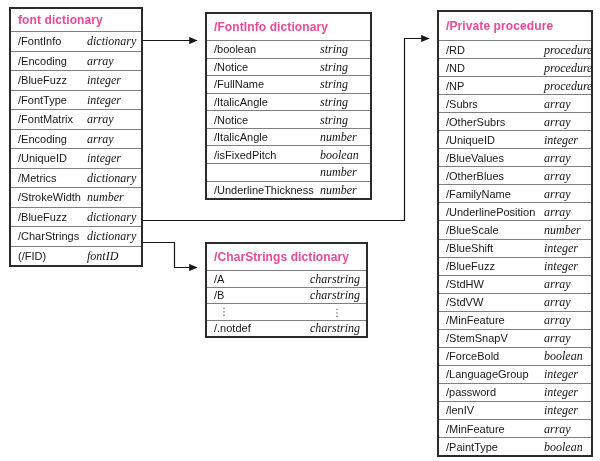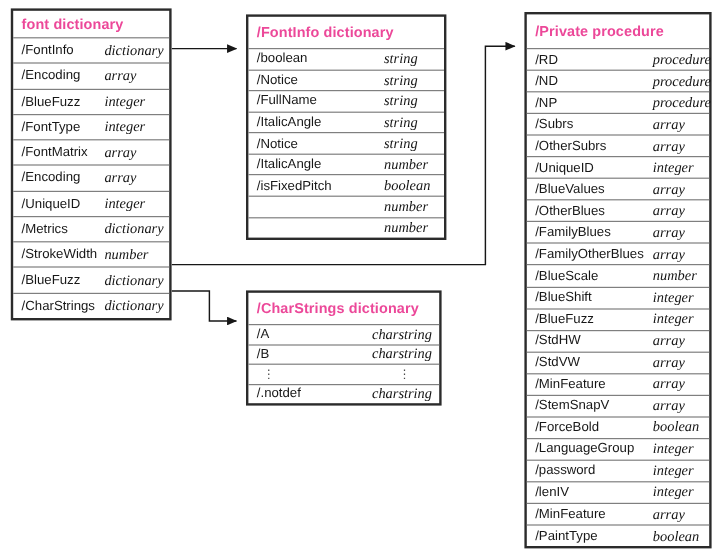--- a/index.html
+++ b/index.html
@@ -102,20 +102,24 @@
           <span class="t">number</span>
         </div>
         <div class="row">
           <span class="k">/BlueFuzz</span>
           <span class="t">dictionary</span>
         </div>
         <div class="row">
           <span class="k">/CharStrings</span>
           <span class="t">dictionary</span>
         </div>
+        <div class="row">
+          <span class="k">(/FID)</span>
+          <span class="t">fontID</span>
+        </div>
       </div>
   </section>
 
   <section class="tbl t-fontinfo">
     <div class="thead">/FontInfo dictionary</div>
     <div class="tbody">
         <div class="row">
           <span class="k">/boolean</span>
           <span class="t">string</span>
         </div>
@@ -140,20 +144,21 @@
           <span class="t">number</span>
         </div>
         <div class="row">
           <span class="k">/isFixedPitch</span>
           <span class="t">boolean</span>
         </div>
         <div class="row">
           <span class="t">number</span>
         </div>
         <div class="row">
+          <span class="k">/UnderlineThickness</span>
           <span class="t">number</span>
         </div>
       </div>
   </section>
 
   <section class="tbl t-charstrings">
     <div class="thead">/CharStrings dictionary</div>
     <div class="tbody">
         <div class="row">
           <span class="k">/A</span>
@@ -203,25 +208,25 @@
         </div>
         <div class="row">
           <span class="k">/BlueValues</span>
           <span class="t">array</span>
         </div>
         <div class="row">
           <span class="k">/OtherBlues</span>
           <span class="t">array</span>
         </div>
         <div class="row">
-          <span class="k">/FamilyBlues</span>
-          <span class="t">array</span>
-        </div>
-        <div class="row">
-          <span class="k">/FamilyOtherBlues</span>
+          <span class="k">/FamilyName</span>
+          <span class="t">array</span>
+        </div>
+        <div class="row">
+          <span class="k">/UnderlinePosition</span>
           <span class="t">array</span>
         </div>
         <div class="row">
           <span class="k">/BlueScale</span>
           <span class="t">number</span>
         </div>
         <div class="row">
           <span class="k">/BlueShift</span>
           <span class="t">integer</span>
         </div>

